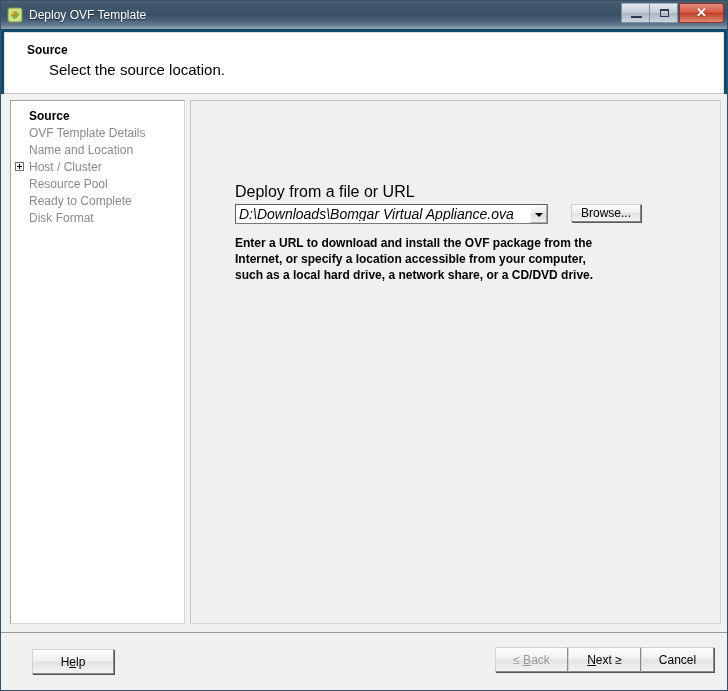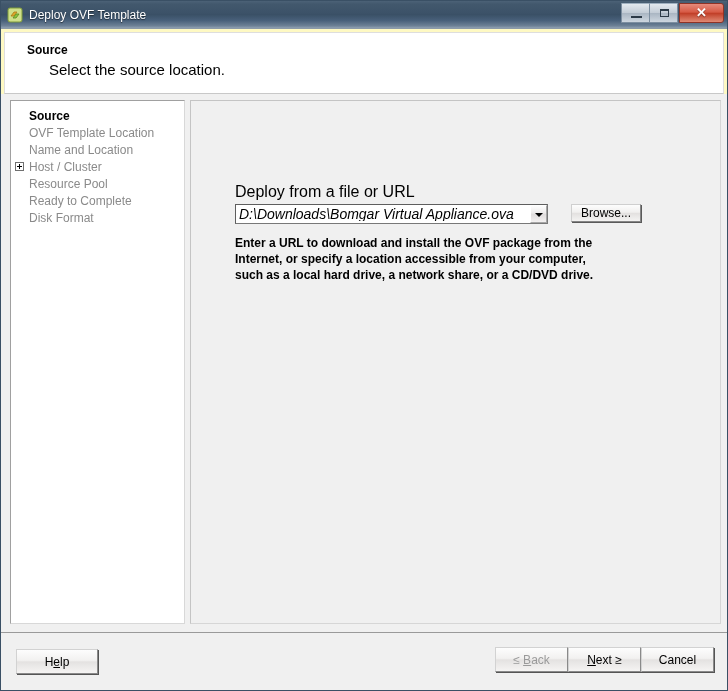--- a/index.html
+++ b/index.html
@@ -16,21 +16,21 @@
     overflow: hidden;
   }
 
   
   .window {
     position: absolute;
     left: 0; top: 0;
     width: 728px;
     height: 691px;
     box-sizing: border-box;
-    background: #fef9c3;
+    background: #0c4a6e;
     border: 1px solid #3a5065;
     display: flex;
     flex-direction: column;
   }
 
   
   .titlebar {
     position: relative;
     height: 28px;
     flex: 0 0 28px;
@@ -293,21 +293,21 @@
   }
 
   
   .footer {
     flex: 0 0 58px;
     border-top: 1px solid #9a9a9a;
     background: #f0f0f0;
     position: relative;
     display: flex;
     align-items: center;
-    padding: 0 12px;
+    padding: 0 28px;
     box-sizing: border-box;
   }
   .btn {
     height: 25px;
     box-sizing: border-box;
     background: linear-gradient(to bottom, #fdfdfd 0%, #f2f1f0 45%, #e4e2e1 52%, #f5f4f3 100%);
     border: 1px solid #8a8a8a;
     border-top-color: #d2d2d2;
     border-left-color: #d2d2d2;
     box-shadow: 1px 1px 0 0 #555555;
@@ -373,21 +373,21 @@
 
   <div class="body-area">
 
     <div class="sidebar">
       <div class="nav-item active">
         <span class="nav-spacer"></span>
         <span class="nav-label">Source</span>
       </div>
       <div class="nav-item">
         <span class="nav-spacer"></span>
-        <span class="nav-label">OVF Template Location</span>
+        <span class="nav-label">OVF Template Details</span>
       </div>
       <div class="nav-item">
         <span class="nav-spacer"></span>
         <span class="nav-label">Name and Location</span>
       </div>
       <div class="nav-item">
         <span class="nav-expander"></span>
         <span class="nav-label">Host / Cluster</span>
       </div>
       <div class="nav-item">

